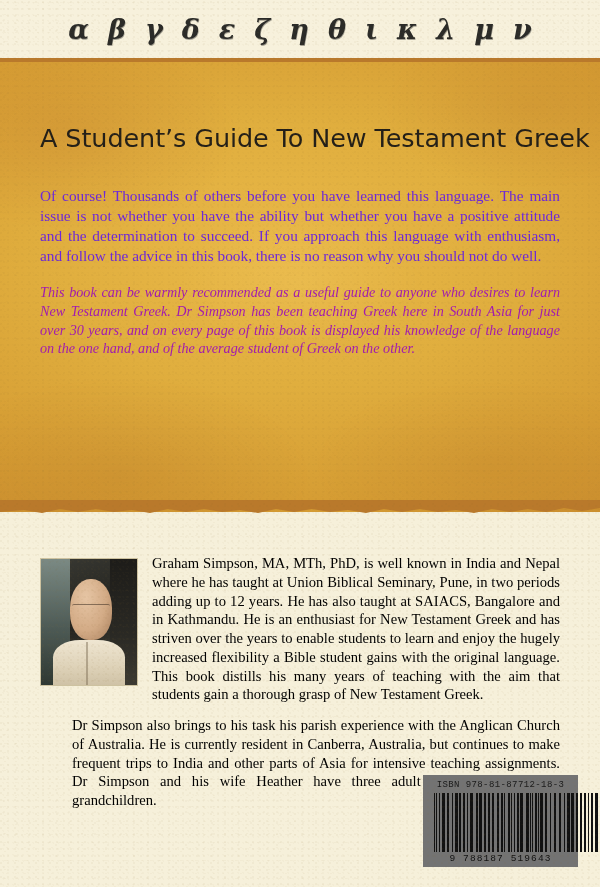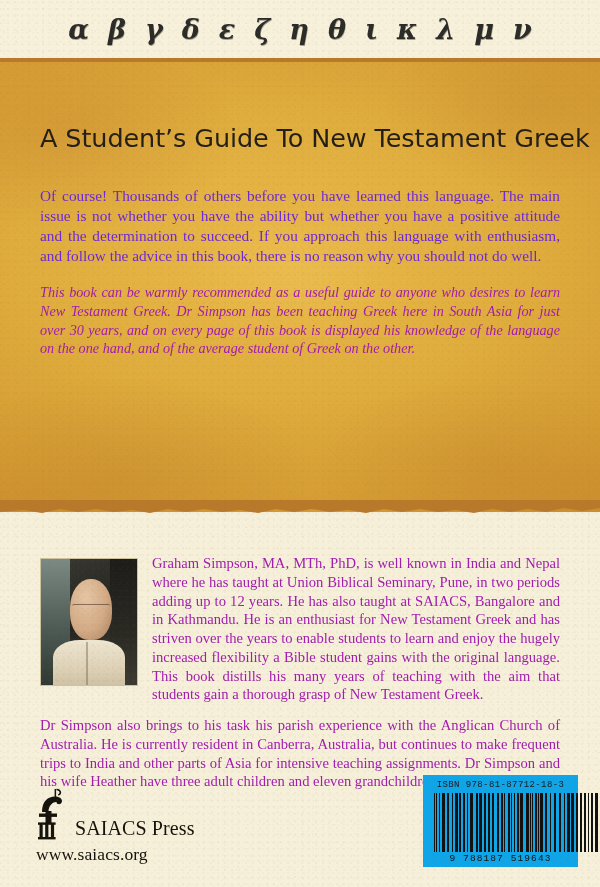--- a/index.html
+++ b/index.html
@@ -223,23 +223,24 @@
   .ph-shirt-line {
     position: absolute; left: 47%; bottom: 0;
     width: 2px; height: 34%;
     background: rgba(120,105,80,.45);
   }
 
   .bio-para {
     font-family: "Liberation Serif", serif;
     font-size: 14.6px;
     line-height: 1.285;
-    color: #a21caf;
+    color: #000000;
     text-align: justify;
     margin-bottom: 12px;
+    padding-left: 32px;
   }
   .bio-para-wrapped { text-align: justify; }
 
   
   .publisher {
     position: absolute;
     left: 36px; bottom: 22px;
     z-index: 10;
   }
   .pub-row {
@@ -268,21 +269,21 @@
     margin-top: 4px;
     letter-spacing: .1px;
   }
 
   
   .barcode-box {
     position: absolute;
     right: 22px; bottom: 20px;
     width: 155px;
     height: 92px;
-    background: #0ea5e9;
+    background: #737373;
     z-index: 10;
     padding: 5px 6px 3px 6px;
     display: flex;
     flex-direction: column;
     align-items: center;
   }
   .isbn-text {
     font-family: "Liberation Mono", monospace;
     font-size: 9px;
     letter-spacing: .4px;
@@ -368,45 +369,20 @@
         <div class="ph-glasses"></div>
         <div class="ph-body"></div>
         <div class="ph-shirt-line"></div>
       </div>
 
       <p class="bio-para bio-para-wrapped">Graham Simpson, MA, MTh, PhD, is well known in India and Nepal where he has taught at Union Biblical Seminary, Pune, in two periods adding up to 12 years. He has also taught at SAIACS, Bangalore and in Kathmandu. He is an enthusiast for New Testament Greek and has striven over the years to enable students to learn and enjoy the hugely increased flexibility a Bible student gains with the original language. This book distills his many years of teaching with the aim that students gain a thorough grasp of New Testament Greek.</p>
 
       <p class="bio-para">Dr Simpson also brings to his task his parish experience with the Anglican Church of Australia. He is currently resident in Canberra, Australia, but continues to make frequent trips to India and other parts of Asia for intensive teaching assignments. Dr Simpson and his wife Heather have three adult children and eleven grandchildren.</p>
     </div>
 
-    <div class="publisher">
-      <div class="pub-row">
-        <svg class="saiacs-logo" viewBox="0 0 34 52">
-
-          <path d="M20.5 1.5 q3.6 0.2 3.9 3.2 q-0.2 1.9 -2.2 2.3" fill="none" stroke="#15120d" stroke-width="1.6"></path>
-          <rect x="18.6" y="1" width="1.5" height="9" fill="#15120d"></rect>
-
-          <path d="M6 24 C6 13, 12 8.5, 19 8.5 C24 8.5, 26 11, 26 13
-                   C26 15.5, 24 16.5, 22 16 C21 15.7, 20.4 14.9, 20.6 14
-                   C18 13.5, 12.5 16.5, 12.5 24 Z" fill="#15120d"></path>
-
-          <rect x="9.5" y="23" width="6" height="13" fill="#15120d"></rect>
-
-          <rect x="3" y="25.5" width="18" height="3.4" fill="#15120d"></rect>
-
-          <rect x="3.5" y="36" width="3.2" height="13" fill="#15120d"></rect>
-          <rect x="9.2" y="36" width="3.2" height="13" fill="#15120d"></rect>
-          <rect x="14.9" y="36" width="3.2" height="13" fill="#15120d"></rect>
-          <rect x="2" y="34.4" width="17.6" height="2.4" fill="#15120d"></rect>
-          <rect x="2" y="49" width="17.6" height="2.4" fill="#15120d"></rect>
-        </svg>
-        <span class="pub-name">SAIACS Press</span>
-      </div>
-      <div class="pub-url">www.saiacs.org</div>
-    </div>
 
     <div class="barcode-box">
       <div class="isbn-text">ISBN 978-81-87712-18-3</div>
       <div class="bars" id="bars">
           <div class="bar" style="width: 1px; flex: 0 0 1px;"></div>
           <div class="sp" style="width: 1px; flex: 0 0 1px;"></div>
           <div class="bar" style="width: 1px; flex: 0 0 1px;"></div>
           <div class="sp" style="width: 2px; flex: 0 0 2px;"></div>
           <div class="bar" style="width: 1px; flex: 0 0 1px;"></div>
           <div class="sp" style="width: 2px; flex: 0 0 2px;"></div>

